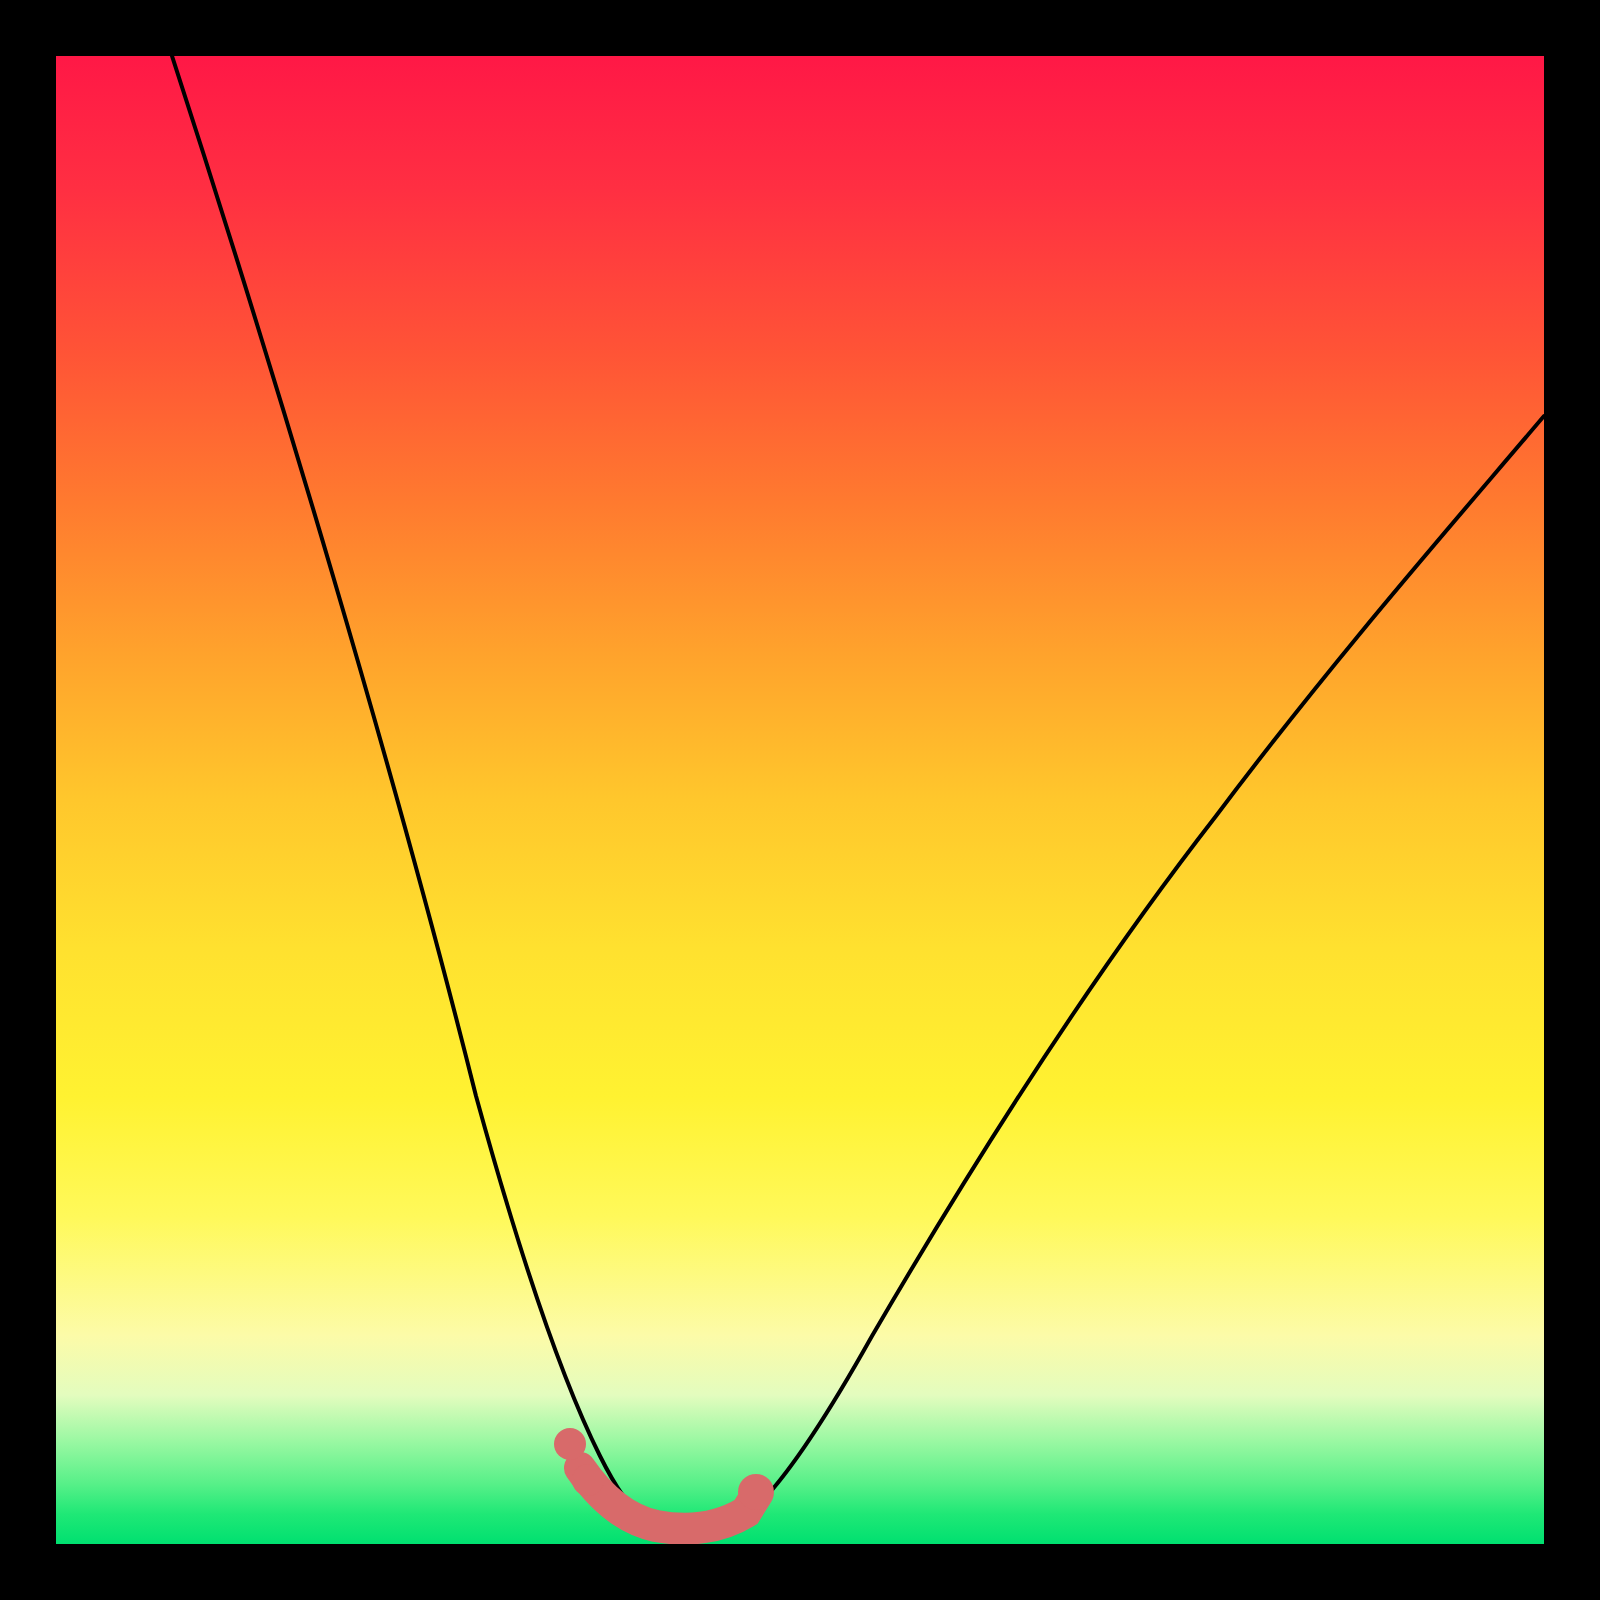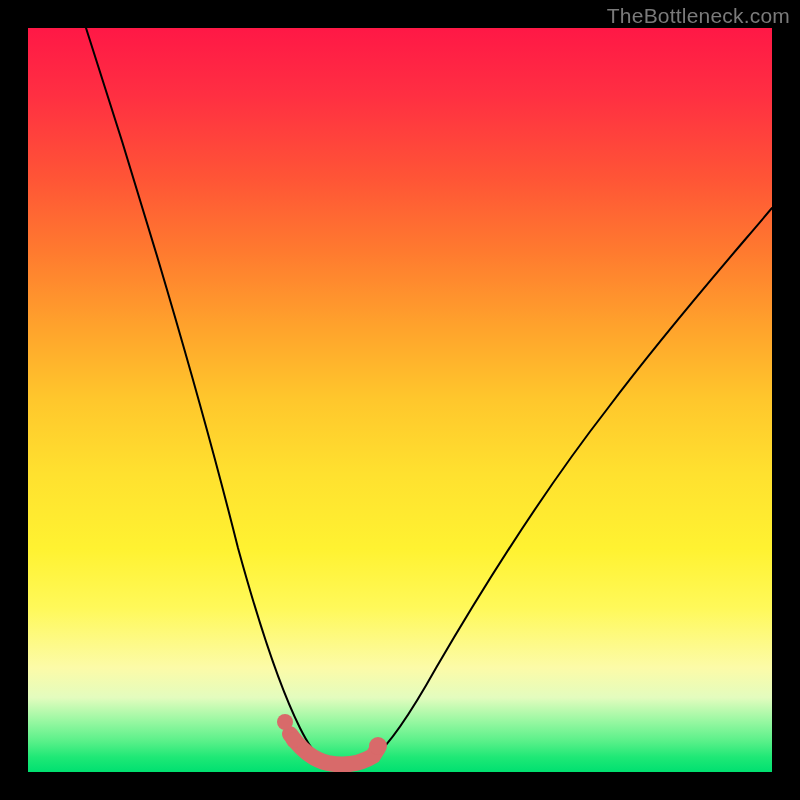--- a/index.html
+++ b/index.html
@@ -106,14 +106,13 @@
                C 316 738, 332 736, 345 728
                L 350 720"></path>
 
       <circle class="bottom-dot" cx="257" cy="694" r="8"></circle>
       <circle class="bottom-dot" cx="266" cy="712" r="8"></circle>
       <circle class="bottom-dot" cx="350" cy="718" r="9"></circle>
 
     </svg>
   </div>
 
-  <div class="watermark">TheBottleneck.com</div>
 </div>
 
 </body></html>

